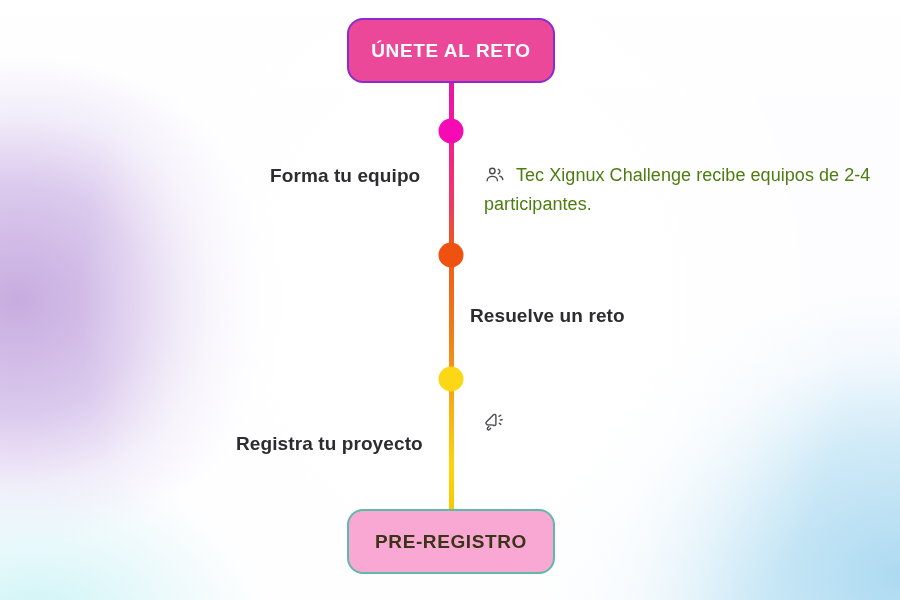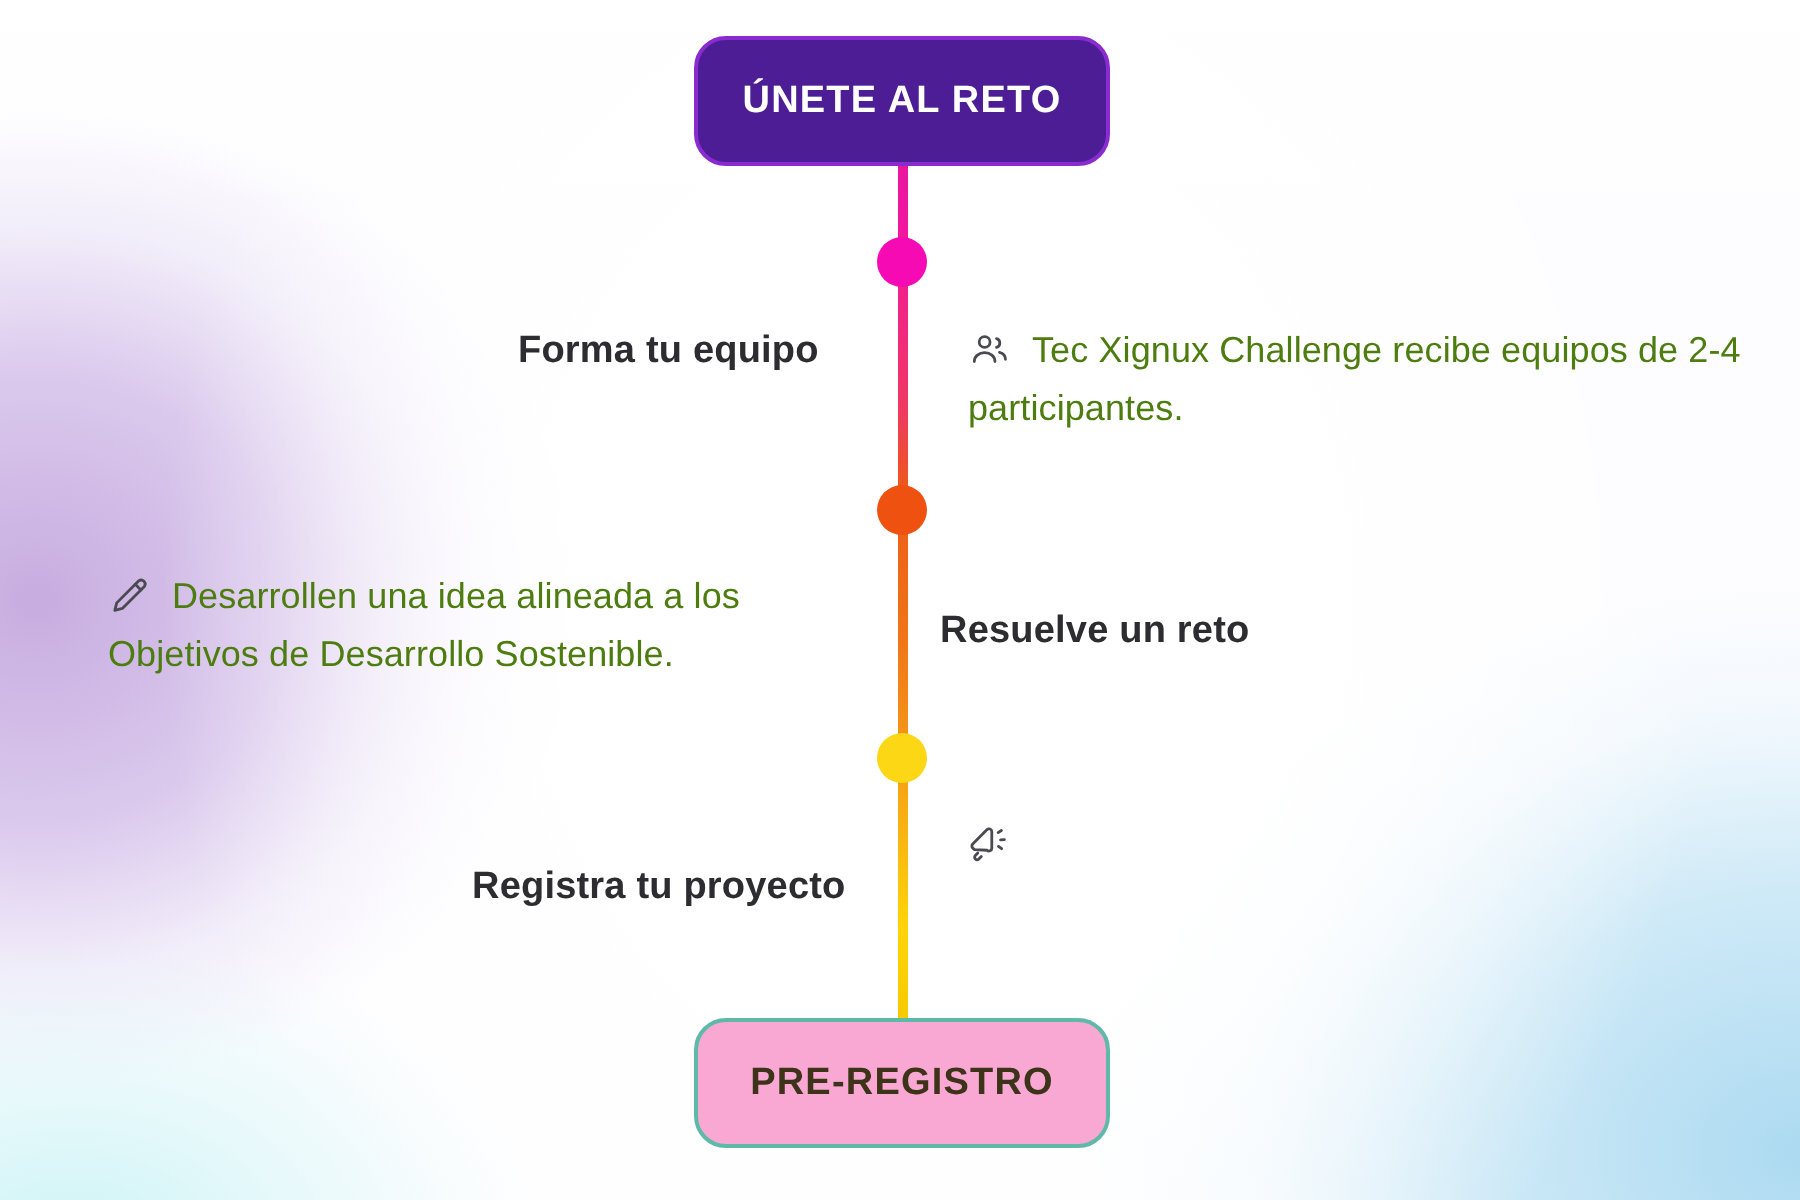--- a/index.html
+++ b/index.html
@@ -103,21 +103,21 @@
     display: flex;
     align-items: center;
     justify-content: center;
     box-sizing: border-box;
     letter-spacing: 0.6px;
     font-weight: 700;
     font-size: 19px;
   }
   .pill-top {
     top: 18px;
-    background: #4c1d95;
+    background: #ec4899;
     border: 2px solid #8a2bd0;
     color: #ffffff;
   }
   .pill-bottom {
     top: 509px;
     background: #f9a8d4;
     border: 2px solid #5fb9a8;
     color: #3d3318;
   }
 
@@ -141,21 +141,21 @@
   .step-body .body-icon {
     display: inline-block;
     vertical-align: -4px;
     margin-right: 11px;
     width: 21px;
     height: 21px;
   }
   .step-body .body-icon svg { display: block; width: 21px; height: 21px; }
 
   
-  .title-1 { top: 165px; left: 259px; }
+  .title-1 { top: 165px; left: 270px; }
   .body-1  { top: 161px; left: 484px; width: 390px; }
 
   
   .title-2 { top: 305px; left: 470px; }
   .body-2  { top: 284px; left: 54px; width: 385px; }
 
   
   .title-3 { top: 408px; left: 236px; margin-top: 25px; }
   .body-3  { top: 409px; left: 484px; width: 390px; }
 </style>
@@ -184,28 +184,20 @@
       <svg viewBox="0 0 24 24" fill="none" stroke="#4a4a52" stroke-width="1.6" stroke-linecap="round" stroke-linejoin="round">
         <circle cx="9.5" cy="8" r="3.1"></circle>
         <path d="M3.6 19.2c0-3.1 2.7-5.1 5.9-5.1s5.9 2 5.9 5.1"></path>
         <path d="M16.3 6.1a2.6 2.6 0 0 1 0 5"></path>
         <path d="M18 13.9c2.1.5 3.4 2 3.4 4"></path>
       </svg>
     </span><span>Tec Xignux Challenge recibe equipos de 2-4 participantes.</span>
   </div>
 
   <div class="step-title title-2">Resuelve un reto</div>
-  <div class="step-body body-2">
-    <span class="body-icon">
-      <svg viewBox="0 0 24 24" fill="none" stroke="#4a4a52" stroke-width="1.6" stroke-linecap="round" stroke-linejoin="round">
-        <path d="M17.6 3.9a2.3 2.3 0 0 1 3.2 3.2L8.2 19.7l-4.3 1.1 1.1-4.3z"></path>
-        <path d="M15.6 5.9l3.2 3.2"></path>
-      </svg>
-    </span><span>Desarrollen una idea alineada a los Objetivos de Desarrollo Sostenible.</span>
-  </div>
 
   <div class="step-title title-3">Registra tu proyecto</div>
   <div class="step-body body-3">
     <span class="body-icon">
       <svg viewBox="0 0 24 24" fill="none" stroke="#4a4a52" stroke-width="1.6" stroke-linecap="round" stroke-linejoin="round">
         <path d="M3.6 14.6l-.9-.9a1.6 1.6 0 0 1 0-2.3l8.2-8.2a1.6 1.6 0 0 1 2.7 1.1v9.6a1.6 1.6 0 0 1-2.7 1.1z"></path>
         <path d="M5.6 16.6l-1.4 1.4a1.4 1.4 0 0 0 2 2l1.4-1.4"></path>
         <path d="M17.2 4.9l1.9-1.2"></path>
         <path d="M18.6 9.1l2.2-.2"></path>
         <path d="M17.4 12.8l1.8 1.3"></path>

